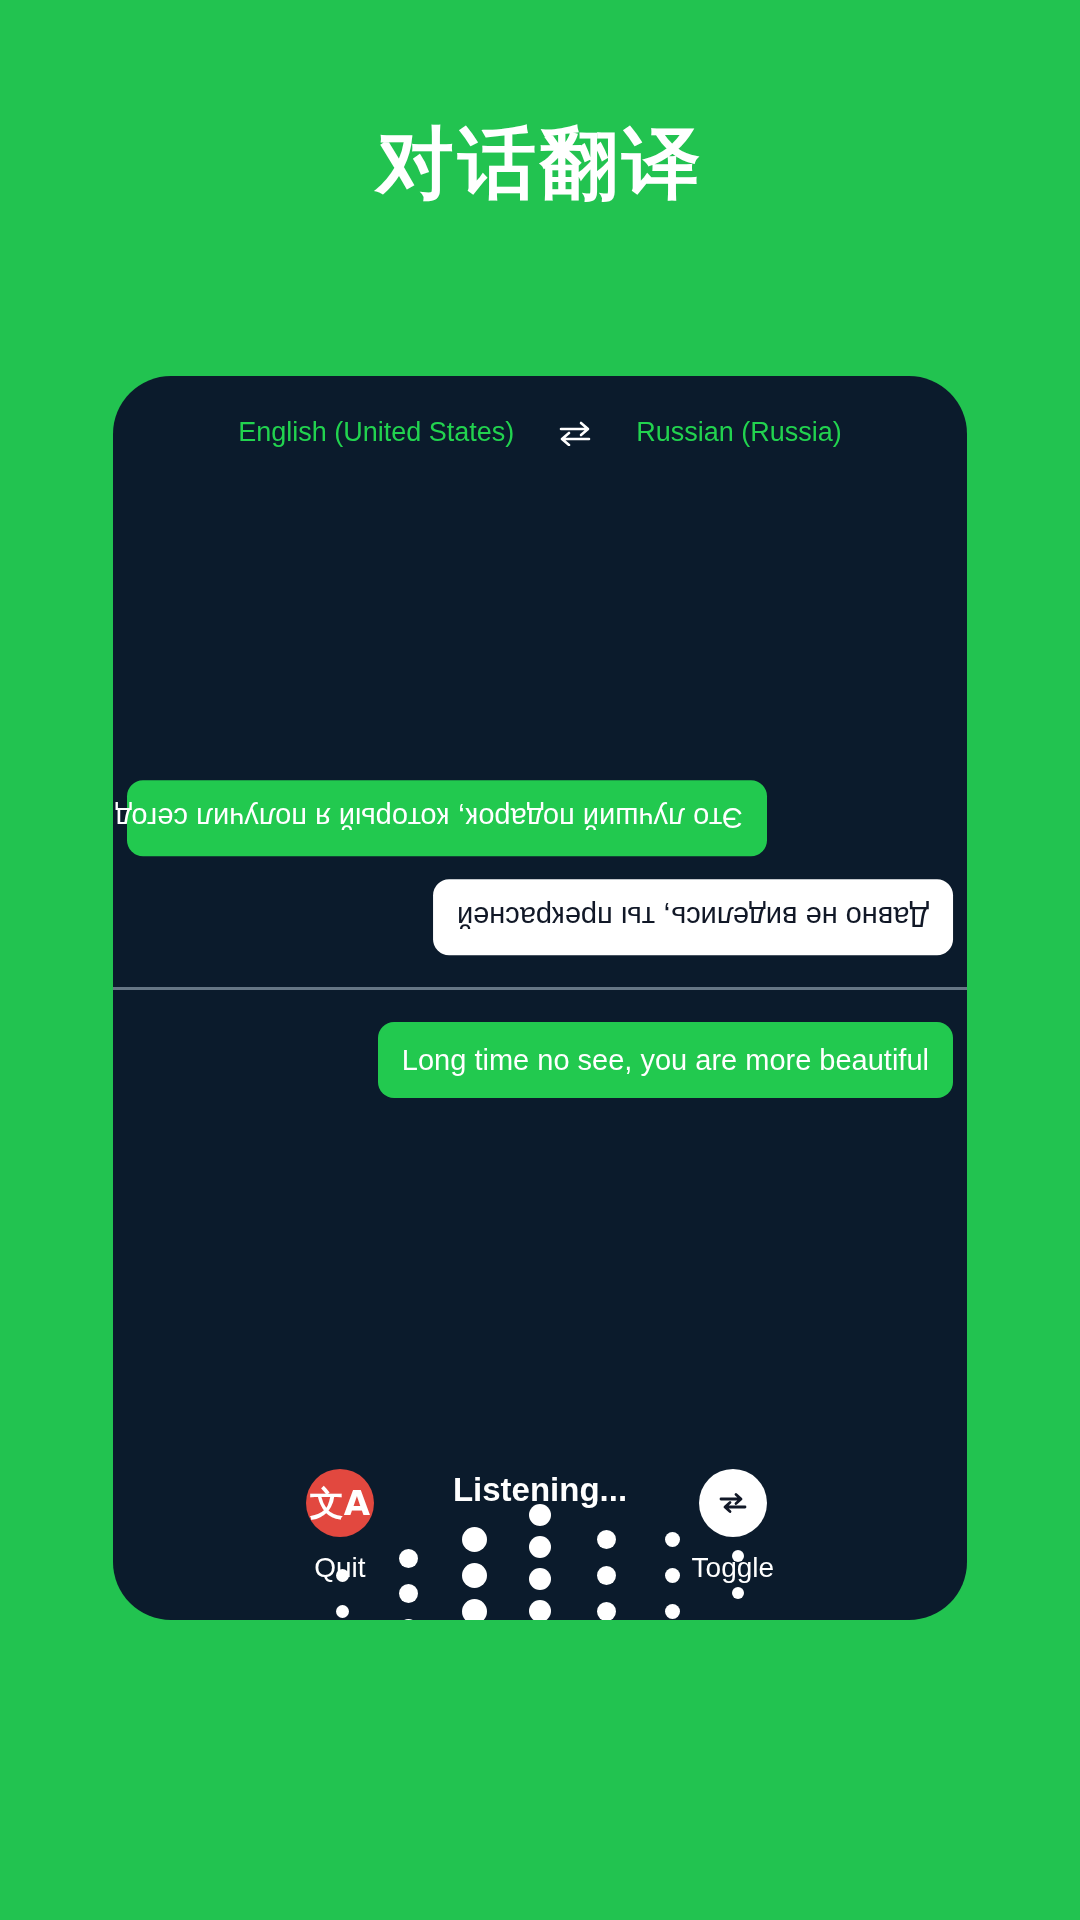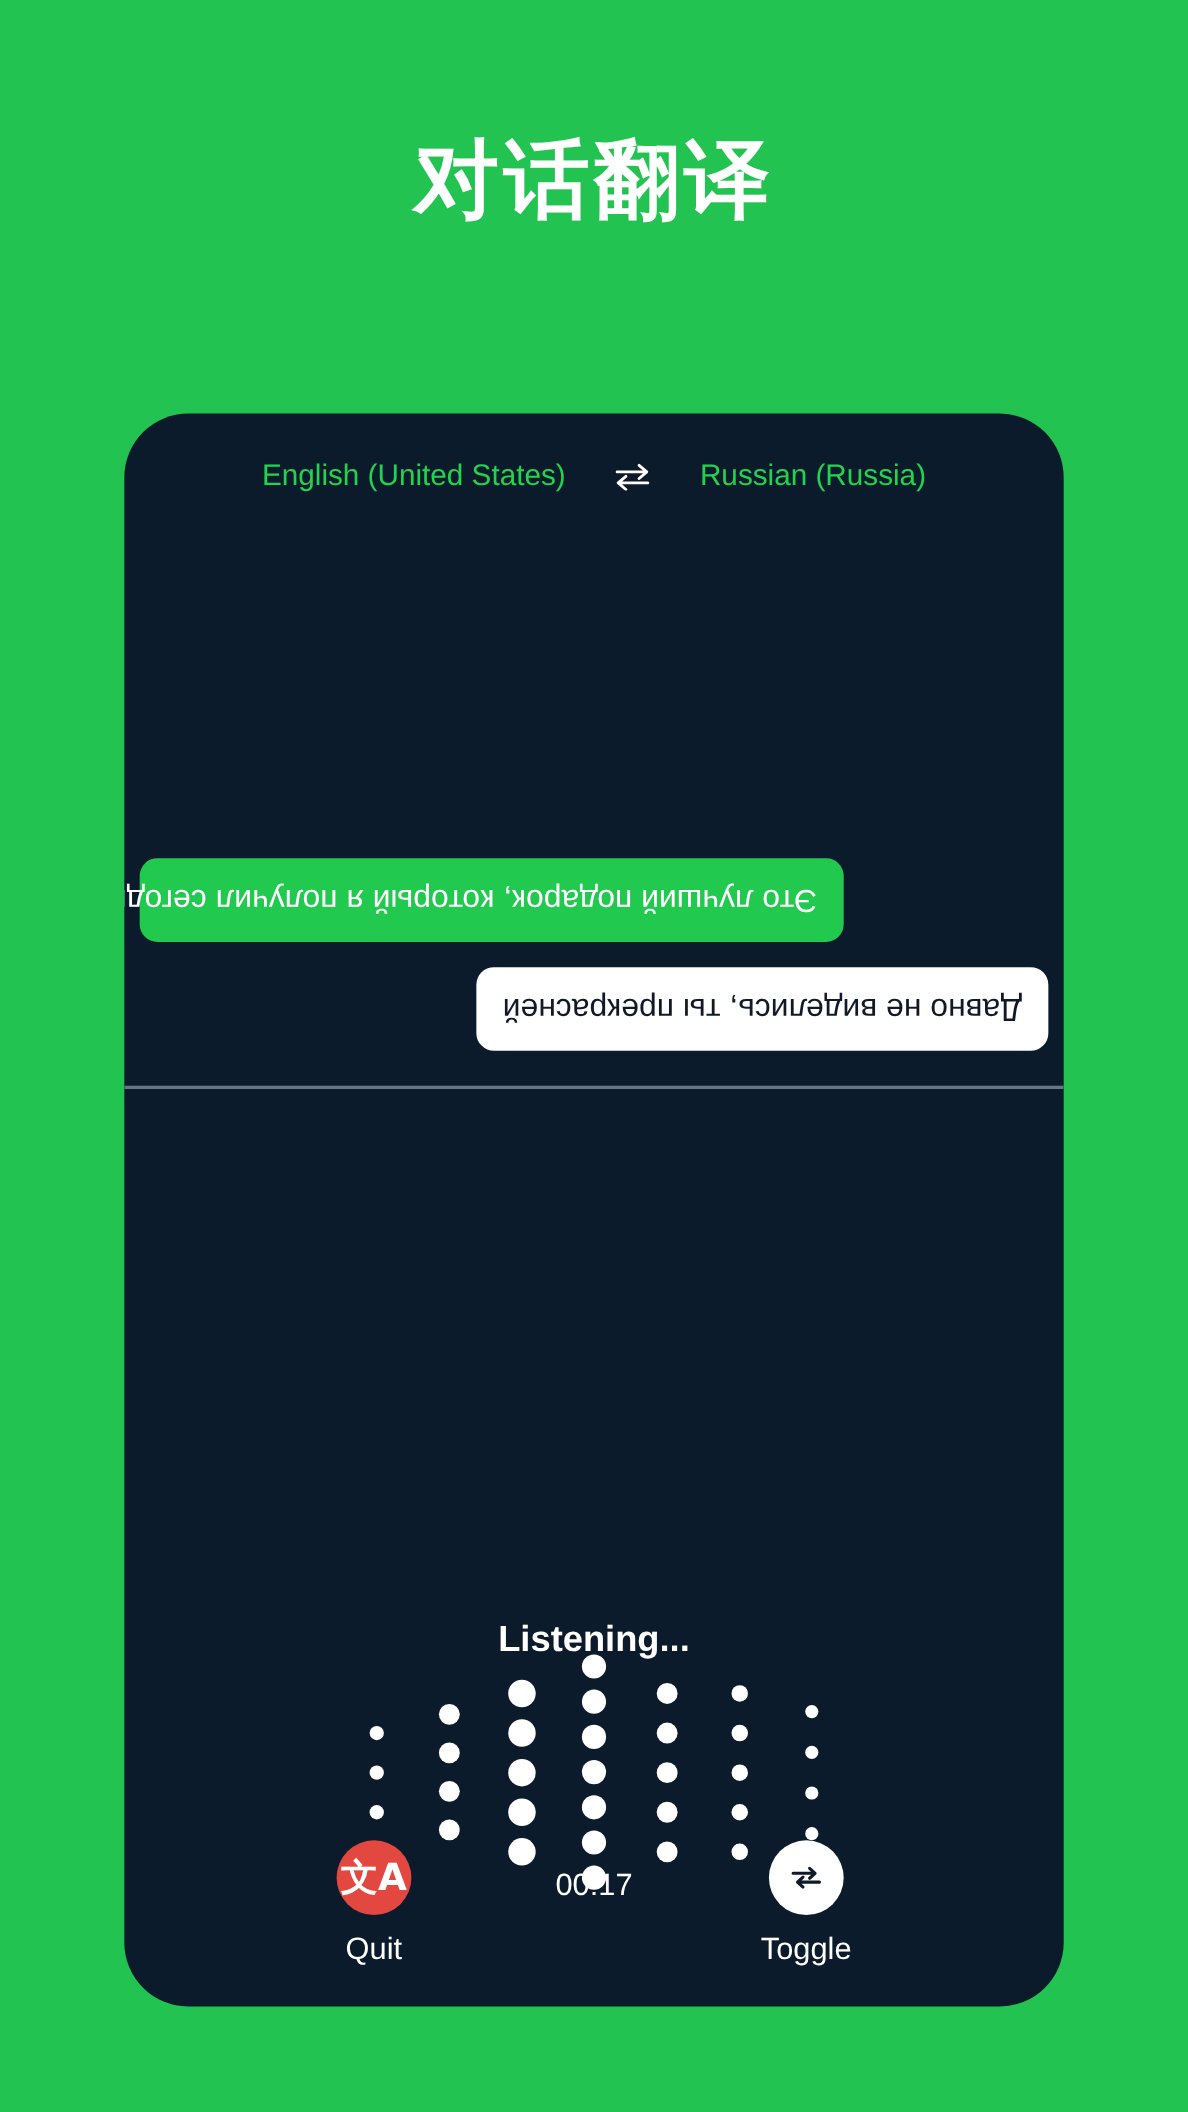--- a/index.html
+++ b/index.html
@@ -25,21 +25,21 @@
     font-weight:700;
     letter-spacing:4px;
     line-height:1.1;
     margin-top:40px;
   }
 
   
   .phone-card {
     position:absolute;
     left:113px; top:376px;
-    width:854px; height:1448px;
+    width:854px; height:1244px;
     background:#0b1b2c;
     border-radius:58px;
     overflow:hidden;
     padding-left:24px;
   }
 
   
   .lang-bar {
     position:absolute;
     top:41px; left:0; width:100%;
@@ -208,20 +208,23 @@
         <div class="bubble green flipped">Это лучший подарок, который я получил сегодня</div>
       </div>
       <div class="row right">
         <div class="bubble white flipped">Давно не виделись, ты прекрасней</div>
       </div>
     </div>
 
     <div class="divider"></div>
 
     <div class="conv-bottom">
+      <div class="row right">
+        <div class="bubble green">Long time no see, you are more beautiful</div>
+      </div>
     </div>
 
     <div class="listening-label">Listening...</div>
 
     <div class="waveform" id="waveform">
         <div class="wave-col" style="gap: 23px;">
           <div class="wave-dot" style="width: 13px; height: 13px; background: rgb(255, 255, 255);"></div>
           <div class="wave-dot" style="width: 13px; height: 13px; background: rgb(255, 255, 255);"></div>
           <div class="wave-dot" style="width: 13px; height: 13px; background: rgb(255, 255, 255);"></div>
         </div>

